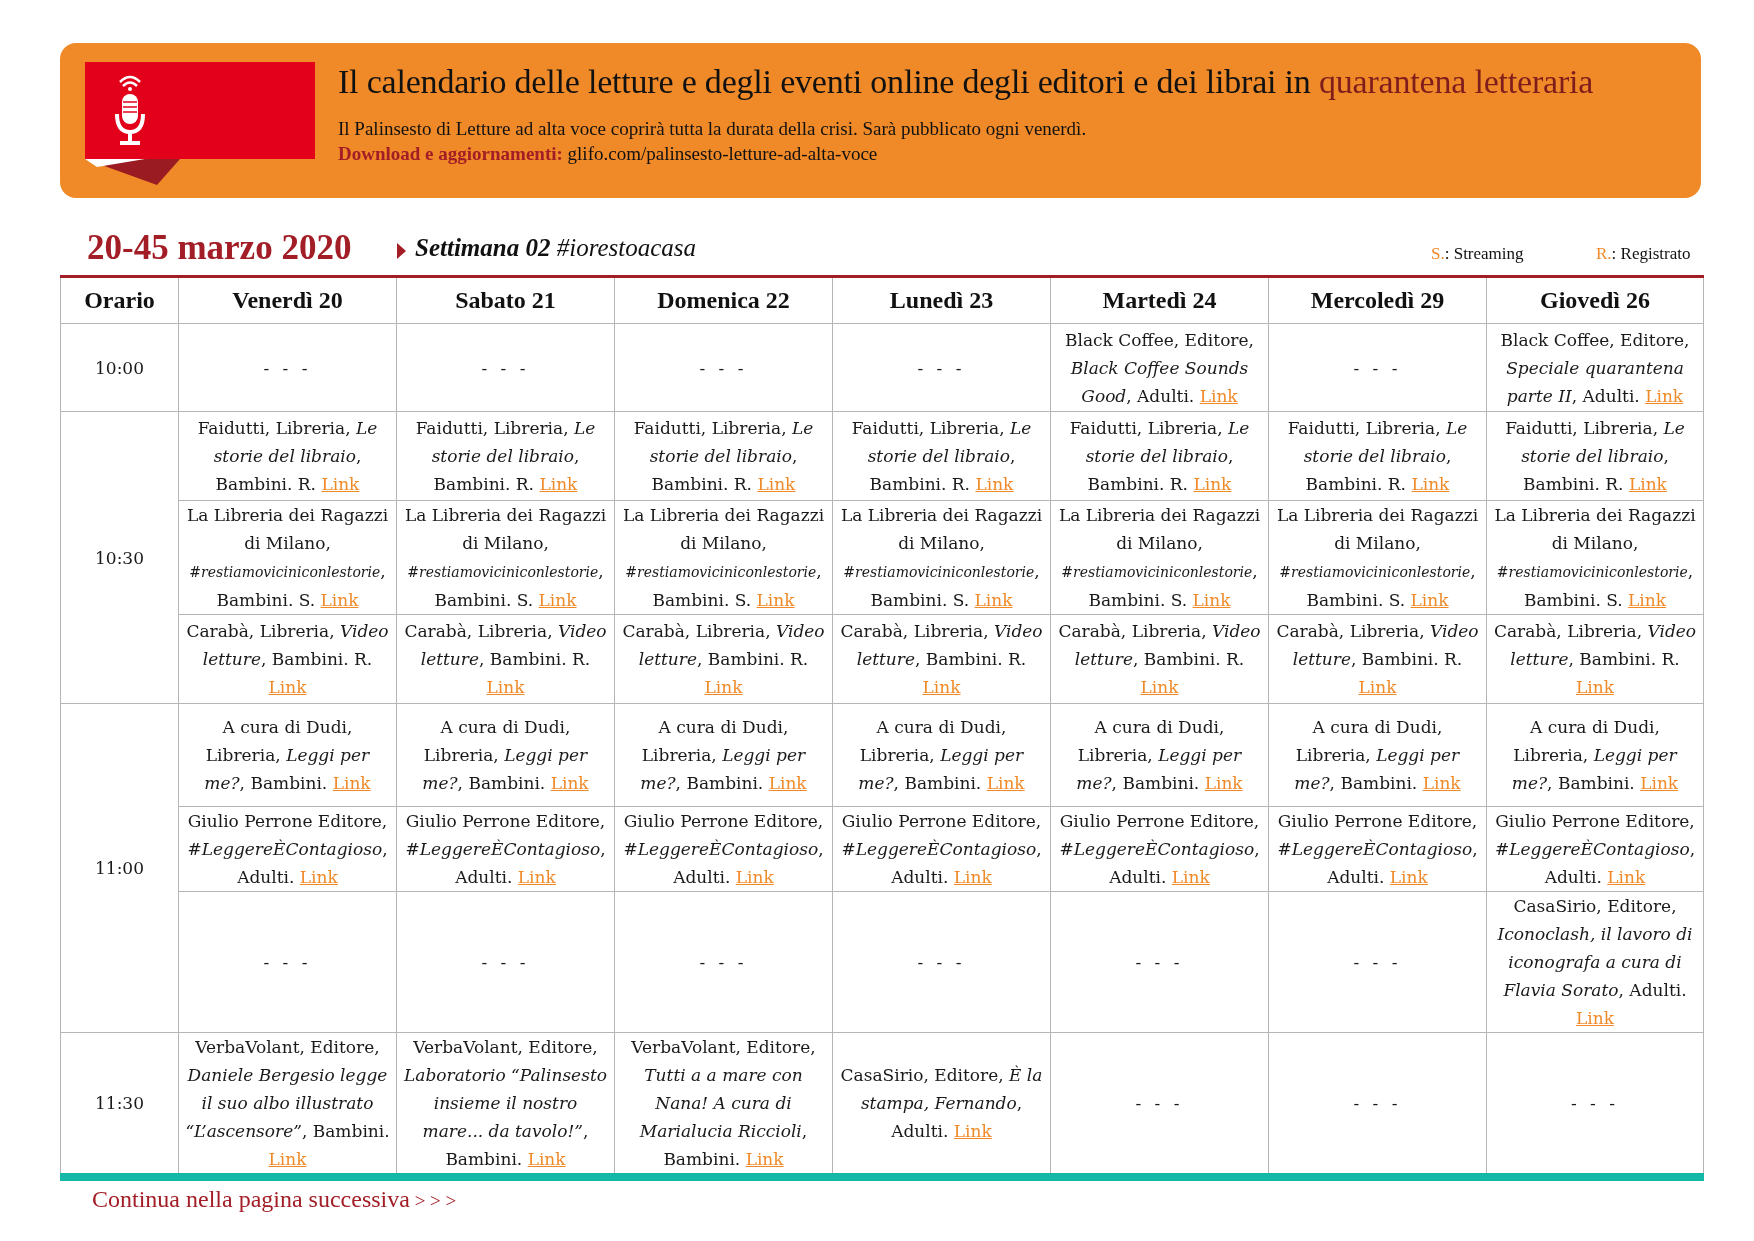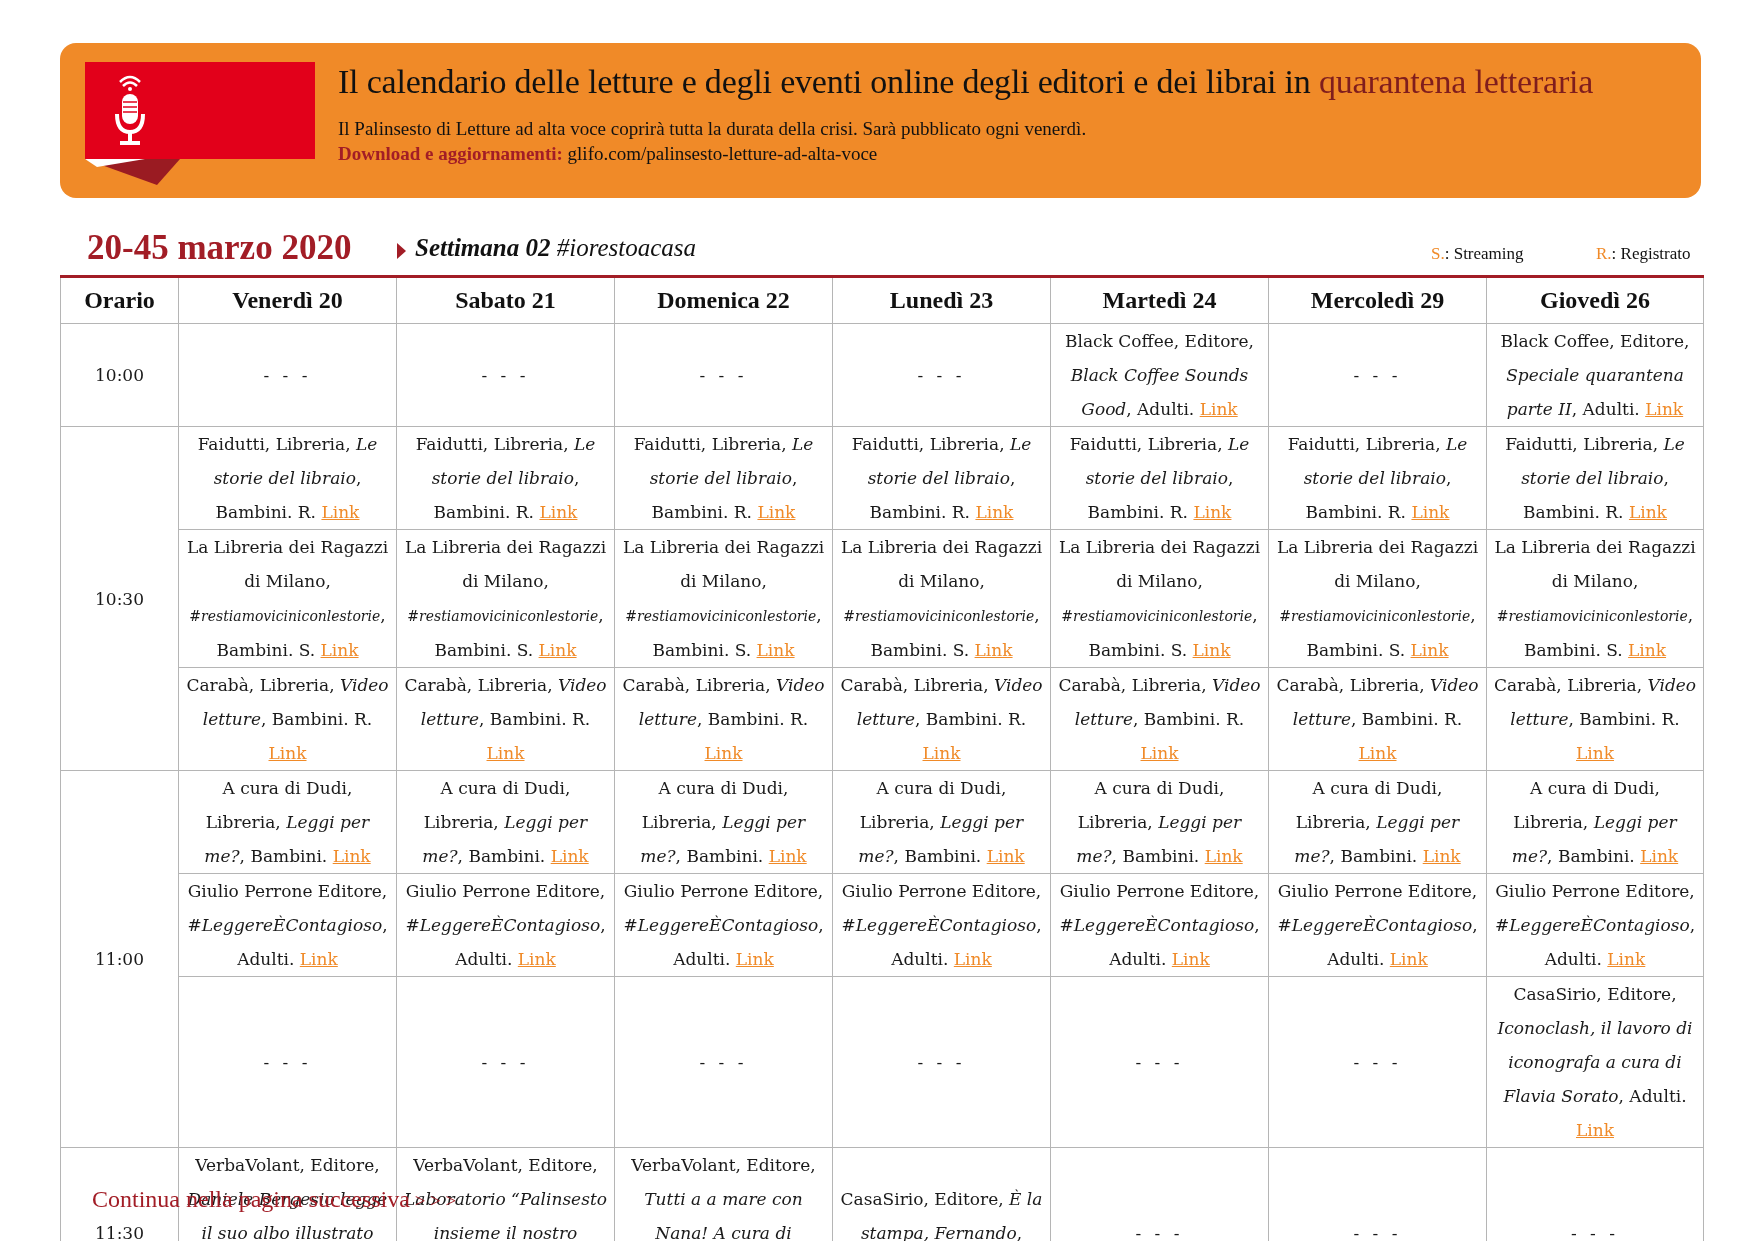--- a/index.html
+++ b/index.html
@@ -29,21 +29,21 @@
   .week-sub .bold { font-weight:bold; font-style:italic; }
   .week-sub .tag { font-style:italic; }
   .legend { position:absolute; top:244px; font-family:"Liberation Serif", serif; font-size:17px; color:#111; white-space:nowrap; }
   .legend .key { color:#f08a28; }
 
   table.sched { position:absolute; left:60px; top:275px; width:1643px; border-collapse:collapse;
                 table-layout:fixed; border-top:3px solid #a21d26; border-bottom:8px solid #14b8a6; }
   table.sched th, table.sched td { border:1px solid #b5b5b5; text-align:center; vertical-align:middle; padding:0 4px; }
   table.sched tr:first-child th { border-top:none; }
   table.sched th { font-family:"Liberation Serif", serif; font-weight:bold; font-size:24px; height:45px; color:#111; }
-  table.sched td { font-size:17px; line-height:34px; color:#1a1a1a; }
+  table.sched td { font-size:17px; line-height:28px; color:#1a1a1a; }
   td.time { font-size:18px; }
   .empty { color:#a8a8a8; letter-spacing:4px; font-size:15px; }
   a.lnk { color:#f08a28; text-decoration:underline; }
   .it { font-style:italic; }
   .small-it { font-style:italic; font-size:14px; }
 
   .footer { position:absolute; left:92px; top:1186px; font-family:"Liberation Serif", serif;
             font-size:24px; color:#a21d26; white-space:nowrap; }
   .footer .arrows { font-size:19px; }
 </style>

